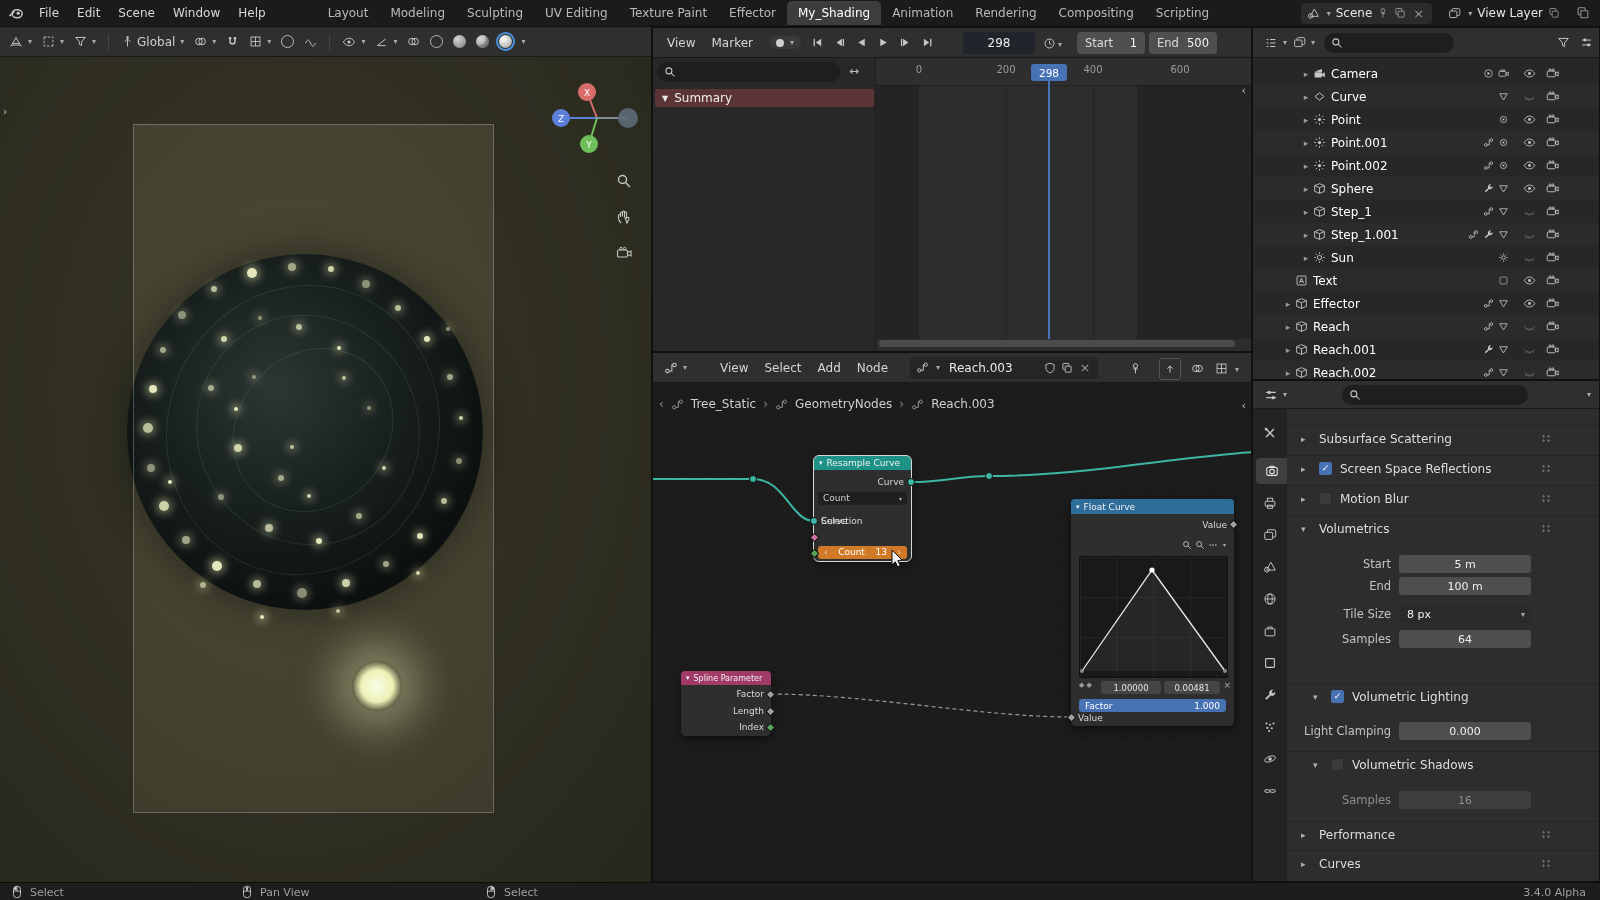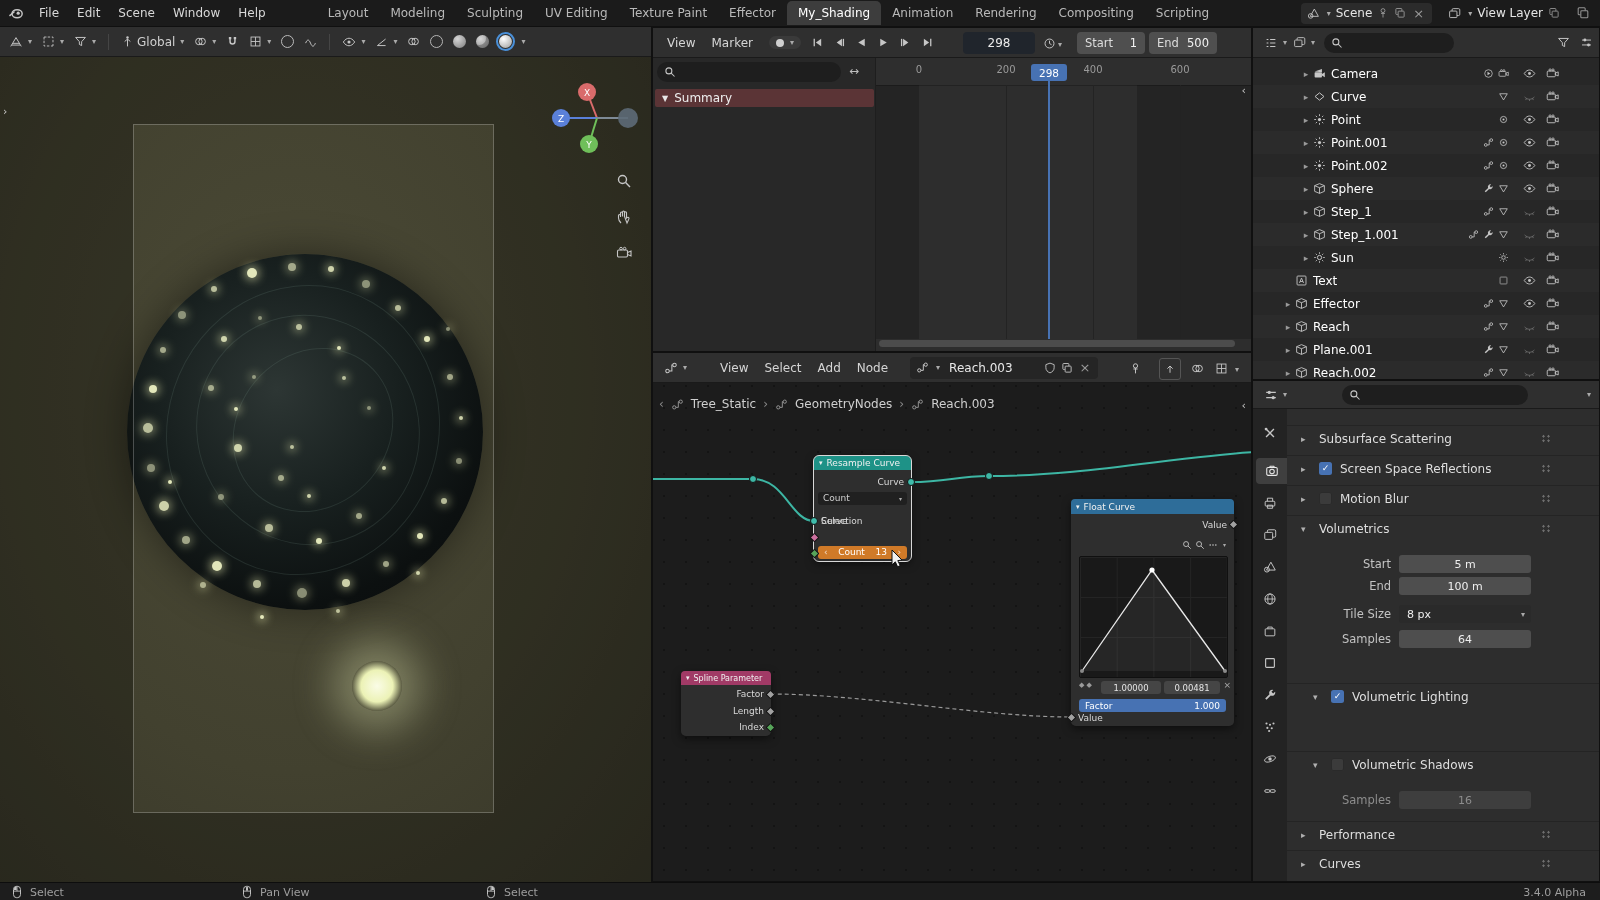--- a/index.html
+++ b/index.html
@@ -1114,21 +1114,21 @@
             <svg class="ic i13">
               <use href="#i-camvis"></use>
             </svg>
           </span>
       </div>
       <div class="orow lv1" style="top:280px">
         <span class="tw">▸</span>
         <svg class="ic i13 c-orange">
             <use href="#i-cube"></use>
           </svg>
-        <span class="oname">Plane.001</span>
+        <span class="oname">Reach.001</span>
         <span class="oext">
             <svg class="ic i11 c-blue">
               <use href="#i-wrench"></use>
             </svg>
             <svg class="ic i11 c-teal">
               <use href="#i-mesh"></use>
             </svg>
           </span>
         <span class="ovis">
             <svg class="ic i13 dim">
@@ -1296,20 +1296,26 @@
         <span class="plabel">Samples</span>
         <div class="pfield">
             <span>64</span>
           </div>
       </div>
 
       <div class="phead sub" style="top:274px">
         <span class="tw">▾</span>
           <span class="cb">✓</span>
           <span>Volumetric Lighting</span>
+      </div>
+      <div class="prow" style="top:311px">
+        <span class="plabel">Light Clamping</span>
+        <div class="pfield">
+            <span>0.000</span>
+          </div>
       </div>
 
       <div class="phead sub" style="top:342px">
         <span class="tw">▾</span>
           <span class="cb off">✓</span>
           <span>Volumetric Shadows</span>
       </div>
       <div class="prow" style="top:380px">
         <span class="plabel" style="color:#8d8d8d">Samples</span>
         <div class="pfield disabled">

